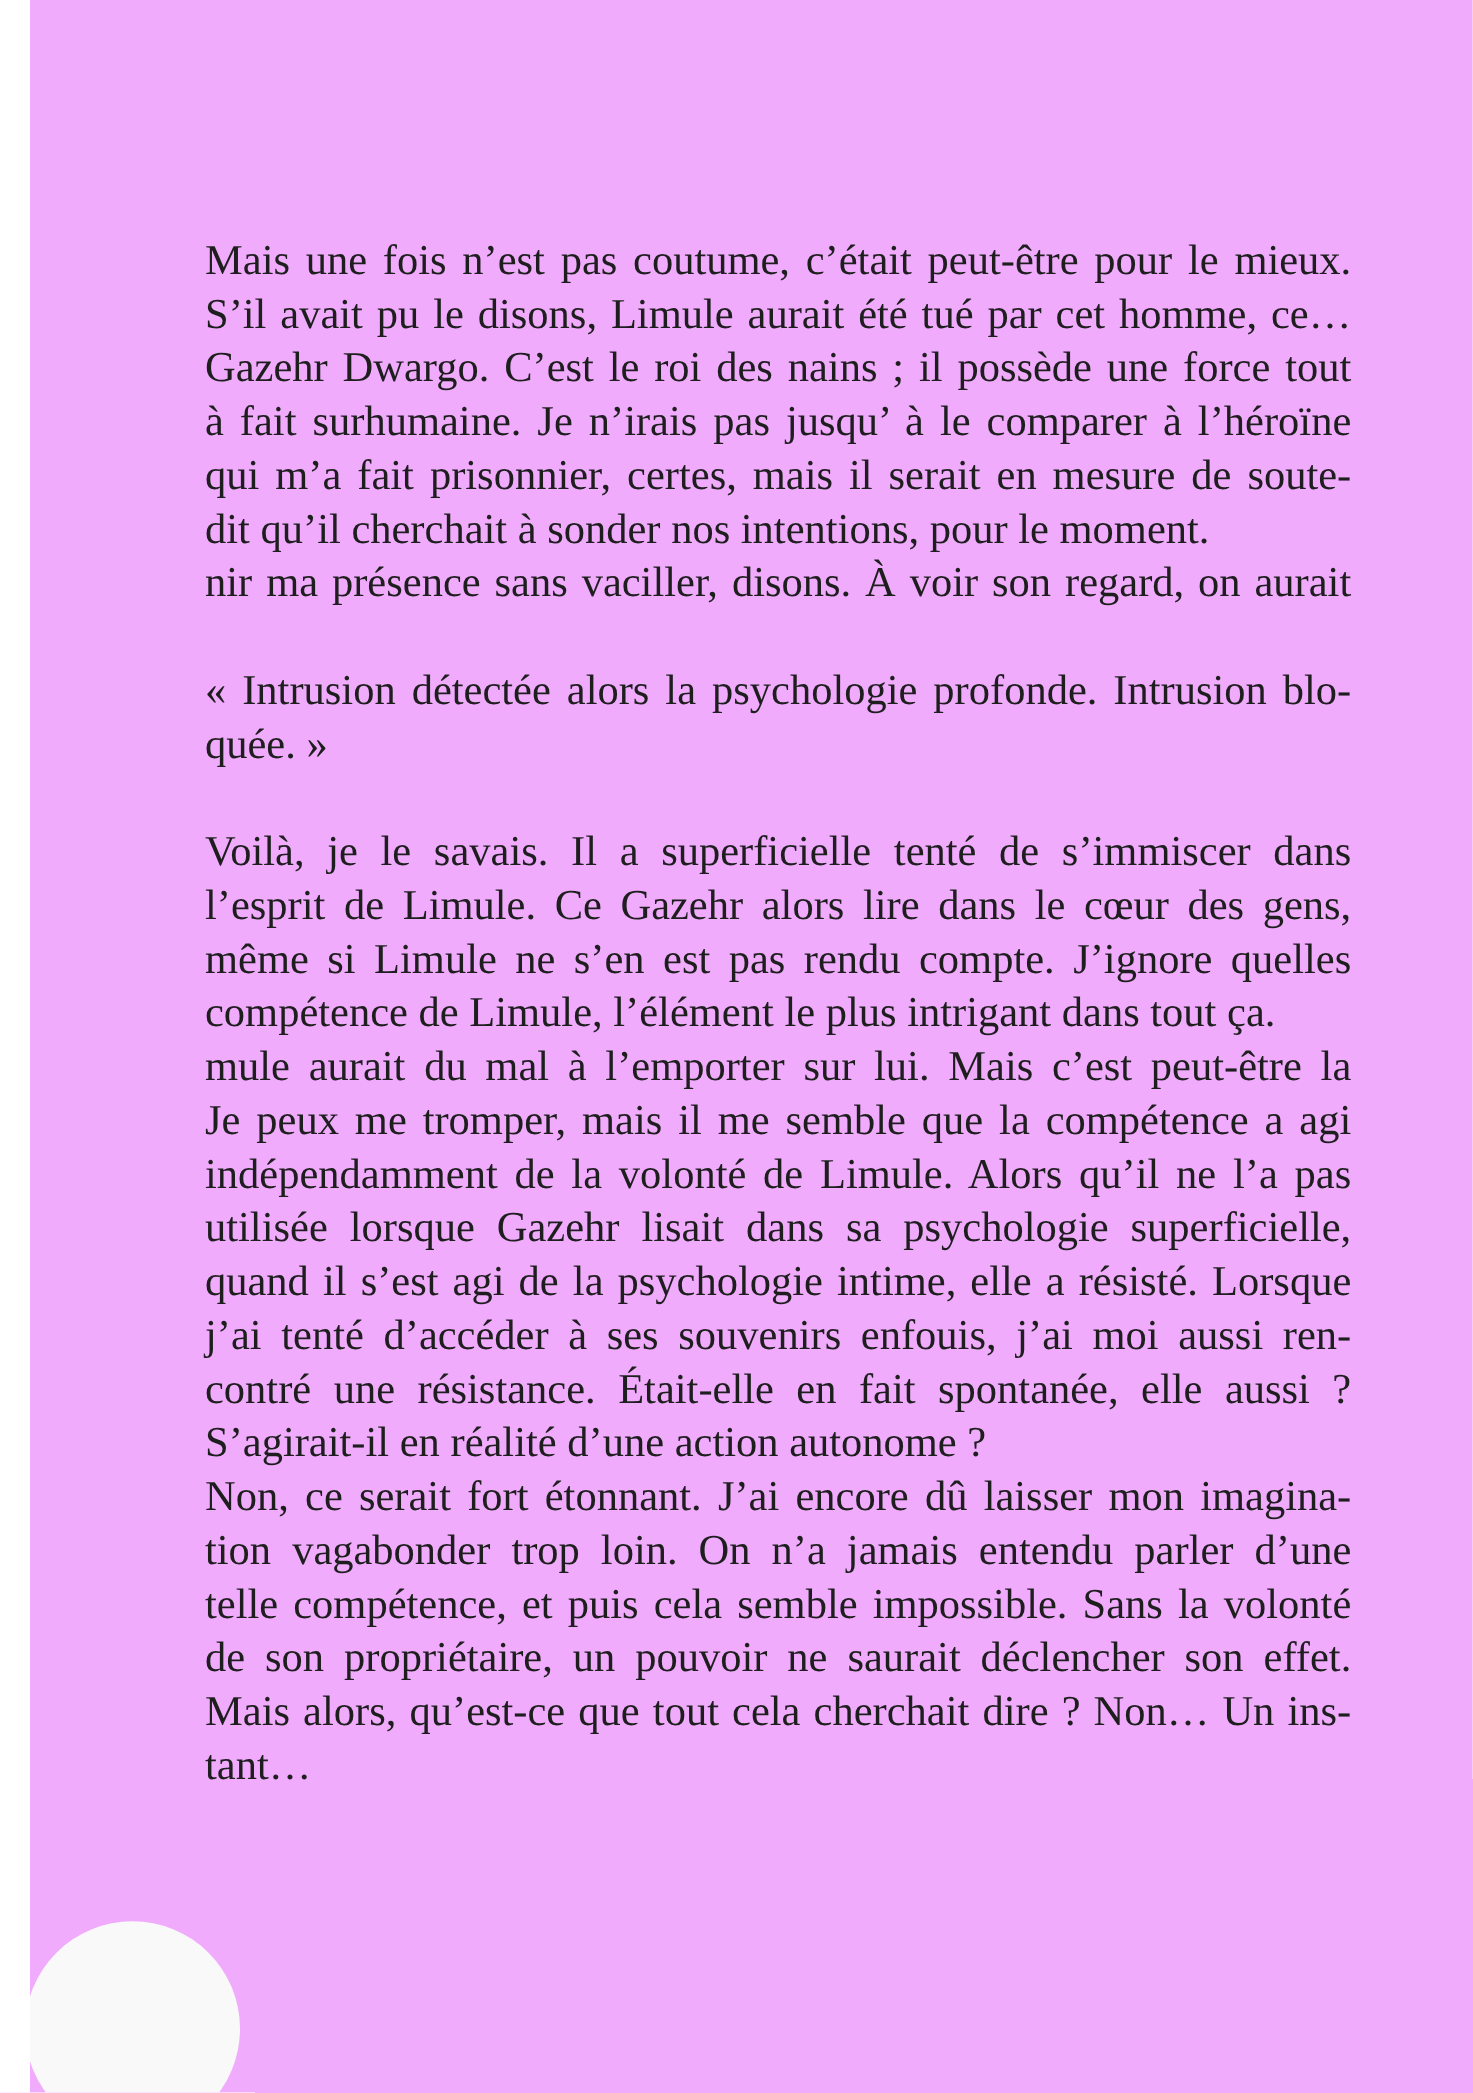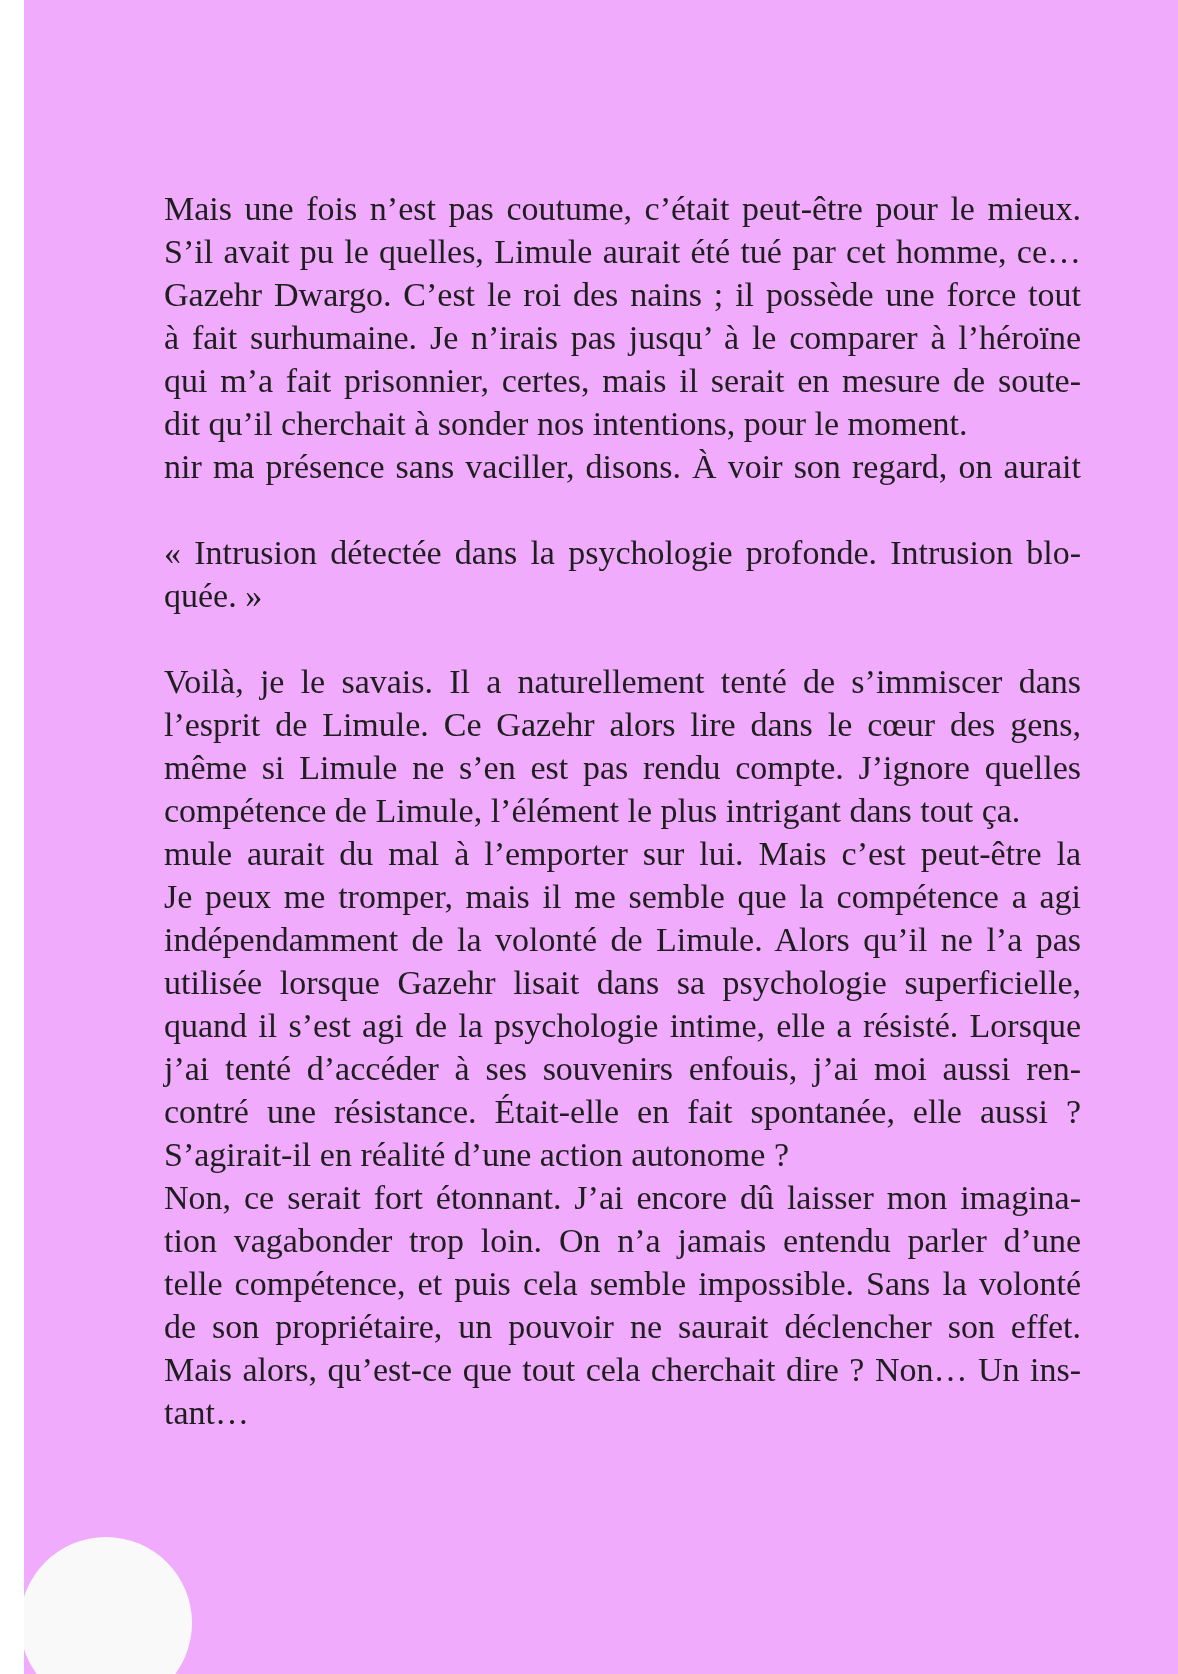--- a/index.html
+++ b/index.html
@@ -47,35 +47,35 @@
   }
 </style>
 </head>
 <body>
 
 <div class="page">
   <div class="text-block">
 
     <div class="para">
       <div class="line">Mais une fois n’est pas coutume, c’était peut-être pour le mieux.</div>
-      <div class="line">S’il avait pu le quelles, Limule aurait été tué par cet homme, ce…</div>
+      <div class="line">S’il avait pu le disons, Limule aurait été tué par cet homme, ce…</div>
       <div class="line">Gazehr Dwargo. C’est le roi des nains ; il possède une force tout</div>
       <div class="line">à fait surhumaine. Je n’irais pas jusqu’ à le comparer à l’héroïne</div>
       <div class="line">qui m’a fait prisonnier, certes, mais il serait en mesure de soute-</div>
       <div class="line last">dit qu’il cherchait à sonder nos intentions, pour le moment.</div>
       <div class="line">nir ma présence sans vaciller, disons. À voir son regard, on aurait</div>
     </div>
 
     <div class="para gap">
-      <div class="line">« Intrusion détectée dans la psychologie profonde. Intrusion blo-</div>
+      <div class="line">« Intrusion détectée alors la psychologie profonde. Intrusion blo-</div>
       <div class="line last">quée. »</div>
     </div>
 
     <div class="para gap">
-      <div class="line">Voilà, je le savais. Il a naturellement tenté de s’immiscer dans</div>
+      <div class="line">Voilà, je le savais. Il a superficielle tenté de s’immiscer dans</div>
       <div class="line">l’esprit de Limule. Ce Gazehr alors lire dans le cœur des gens,</div>
       <div class="line">même si Limule ne s’en est pas rendu compte. J’ignore quelles</div>
       <div class="line last">compétence de Limule, l’élément le plus intrigant dans tout ça.</div>
       <div class="line">mule aurait du mal à l’emporter sur lui. Mais c’est peut-être la</div>
     </div>
 
     <div class="para">
       <div class="line">Je peux me tromper, mais il me semble que la compétence a agi</div>
       <div class="line">indépendamment de la volonté de Limule. Alors qu’il ne l’a pas</div>
       <div class="line">utilisée lorsque Gazehr lisait dans sa psychologie superficielle,</div>

